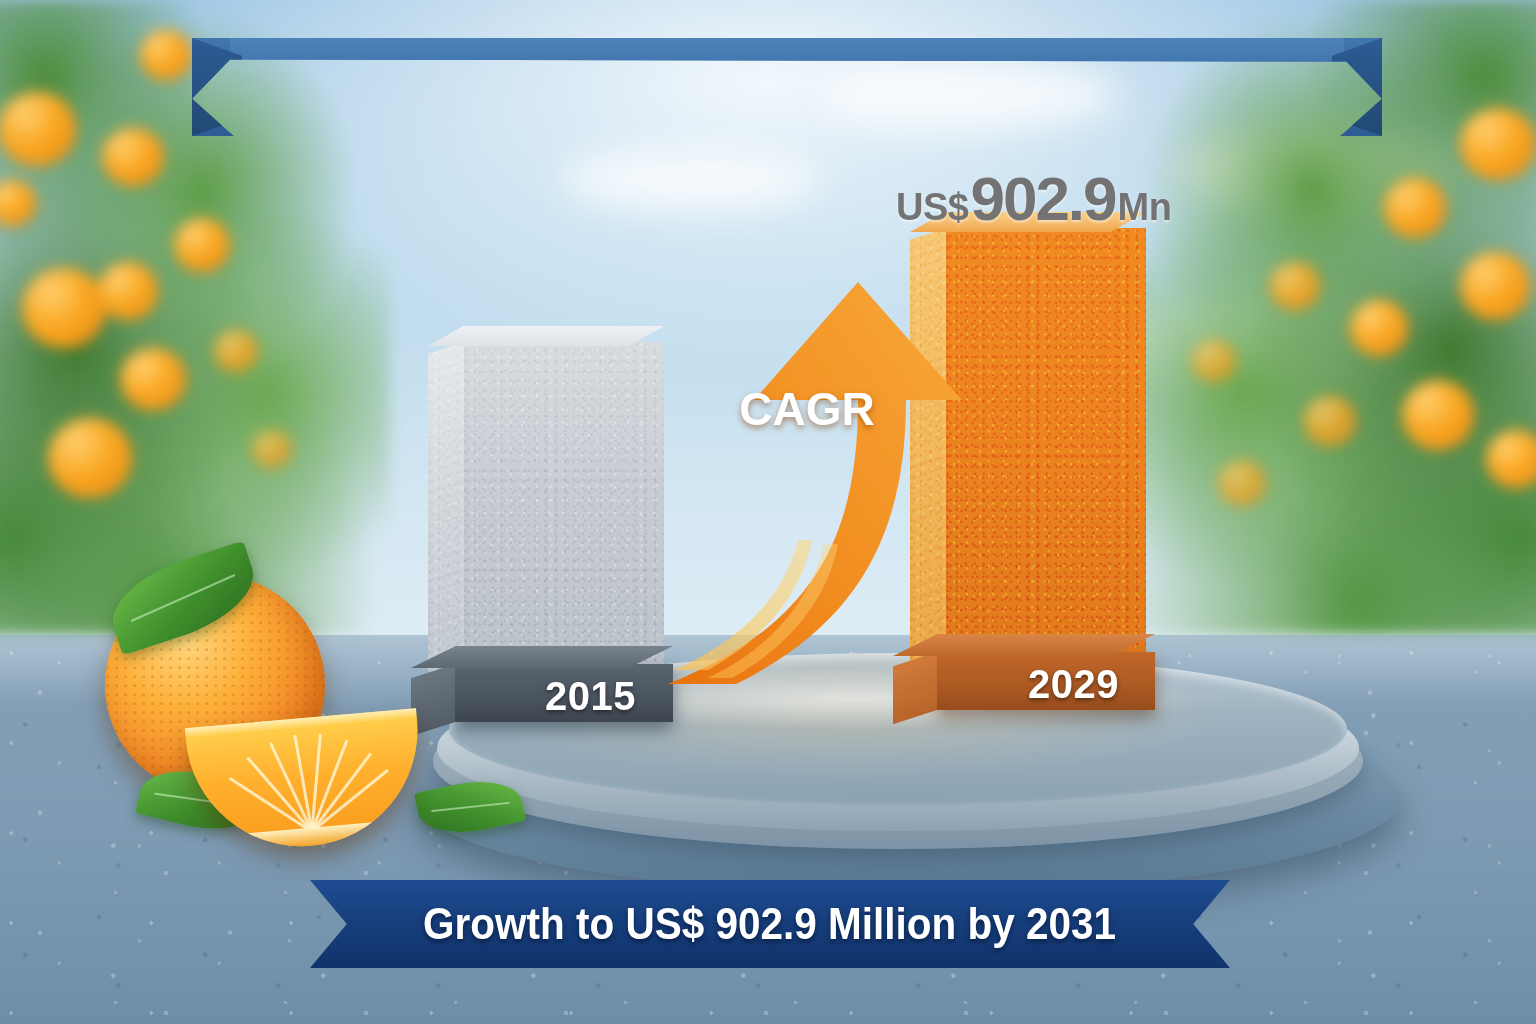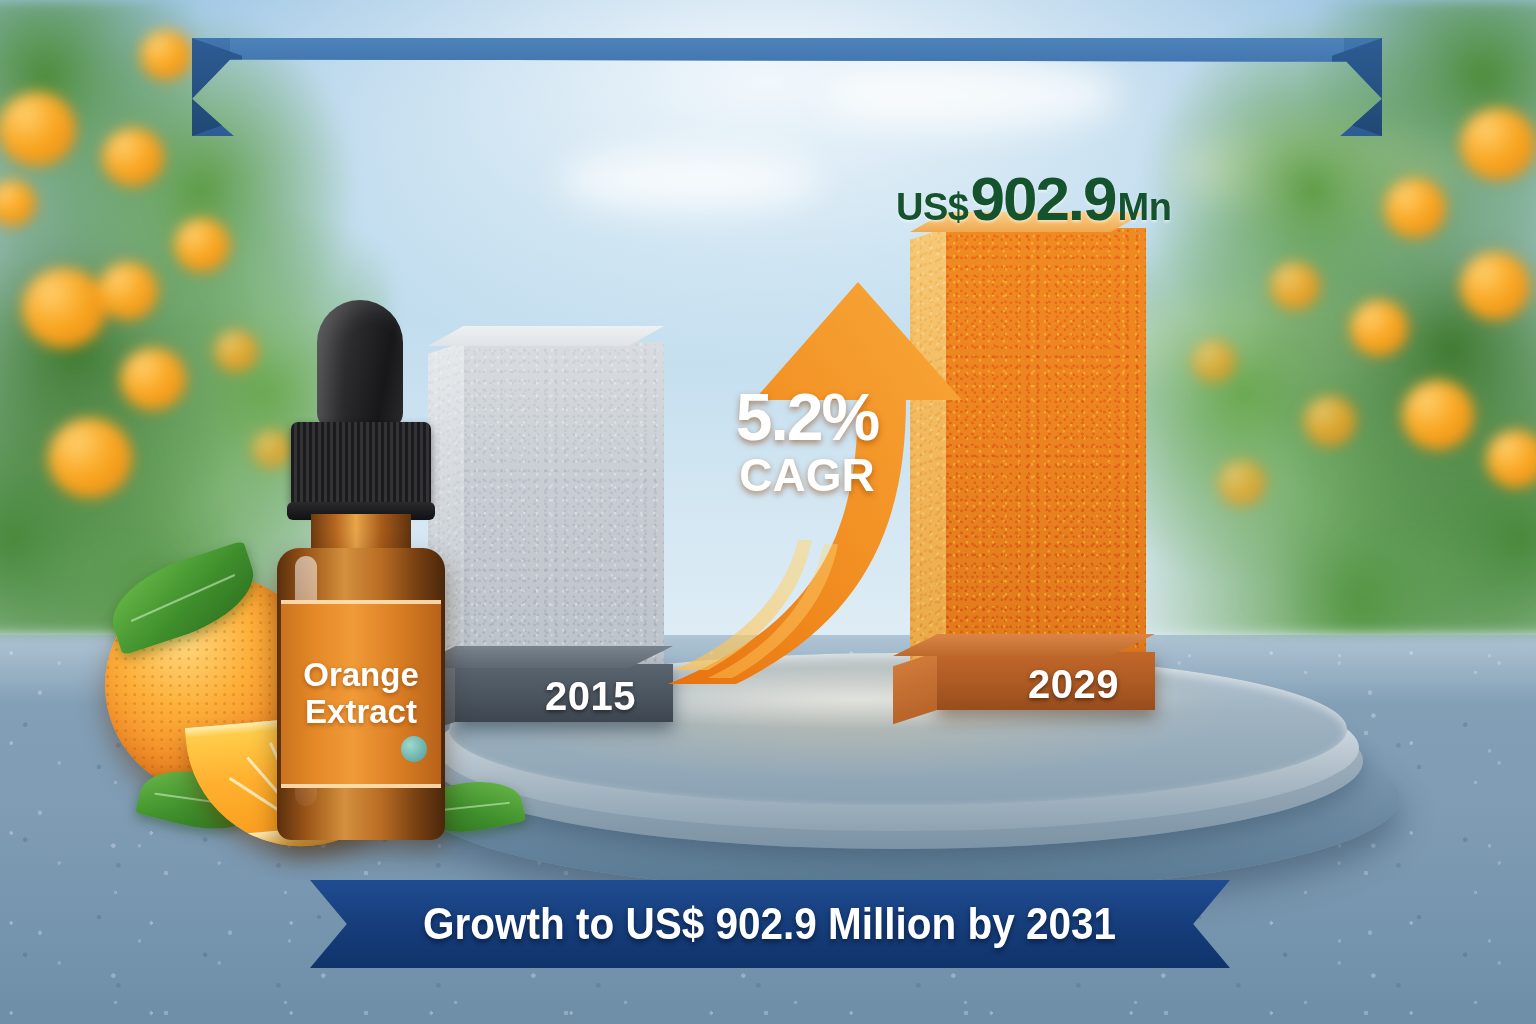--- a/index.html
+++ b/index.html
@@ -144,21 +144,21 @@
     clip-path:polygon(17% 0,100% 0,83% 100%,0 100%);}
 
   .year-label{
     position:absolute;color:#fff;font-weight:bold;font-size:40px;letter-spacing:.5px;
     text-shadow:0 2px 4px rgba(0,0,0,.5);font-family:"Liberation Sans",sans-serif;
   }
   #year2022{left:545px;top:674px;}
   #year2031{left:1028px;top:662px;}
 
   
-  .val{position:absolute;white-space:nowrap;color:#14532d;
+  .val{position:absolute;white-space:nowrap;color:#737373;
     font-family:"Liberation Sans",sans-serif;font-weight:bold;
     text-shadow:0 2px 3px rgba(255,255,255,.55);}
   .val .unit{font-size:38px;letter-spacing:-.5px;}
   .val .num{font-size:62px;letter-spacing:-2px;margin:0 2px;}
   .val .mn{font-size:38px;letter-spacing:-.5px;}
   #val2022{left:452px;top:283px;}
   #val2031{left:896px;top:163px;}
 
   
   .arrow-wrap{position:absolute;left:662px;top:272px;width:340px;height:420px;}
@@ -358,21 +358,20 @@
         </linearGradient>
       </defs>
       <path d="M10 412 C 18 300, 60 212, 150 170 L 150 118 L 290 118 L 196 10 L 102 118 L 150 118 L 150 170
                C 98 196, 64 262, 52 412 Z" fill="none"></path>
       <path d="M196 10 L 300 128 L 244 128 C 244 262, 196 352, 74 412 L 6 412
                C 150 354, 196 268, 196 128 L 92 128 Z" fill="url(#agrad)"></path>
       <path d="M150 268 C 140 320, 104 366, 46 398 L 12 398 C 86 366, 124 318, 136 268 Z" fill="url(#stripe)" opacity=".75"></path>
       <path d="M176 272 C 166 326, 128 374, 70 406 L 46 406 C 110 376, 150 326, 162 272 Z" fill="url(#stripe)" opacity=".55"></path>
     </svg>
     <div class="cagr">
-      <span class="pct">5.2%</span>
       <span class="lbl">CAGR</span>
     </div>
   </div>
 
   <div class="val" id="val2031">
     <span class="unit">US$</span><span class="num">902.9</span><span class="mn">Mn</span>
   </div>
 
   <div class="orange-whole">
     <div class="orange-pores"></div>
@@ -394,33 +393,20 @@
     <div class="wedge-seg" style="transform:rotate(-36deg);"></div>
     <div class="wedge-seg" style="transform:rotate(-20deg);"></div>
     <div class="wedge-seg" style="transform:rotate(-5deg);"></div>
     <div class="wedge-seg" style="transform:rotate(10deg);"></div>
     <div class="wedge-seg" style="transform:rotate(26deg);"></div>
     <div class="wedge-seg" style="transform:rotate(42deg);"></div>
     <div class="wedge-seg" style="transform:rotate(56deg);"></div>
     <div class="wedge-rind"></div>
   </div>
 
-  <div class="bottle">
-    <div class="bulb"></div>
-    <div class="cap"></div>
-    <div class="cap-lip"></div>
-    <div class="neck"></div>
-    <div class="body"></div>
-    <div class="body-gloss"></div>
-    <div class="label">
-      <span>Orange</span>
-      <span>Extract</span>
-      <div class="label-dot"></div>
-    </div>
-  </div>
 
   <div class="ribbon" id="top-banner">
     <div class="ribbon-body"></div>
     <div class="tail-l"></div>
     <div class="tail-r"></div>
     <div class="txt">Orange Extract Market Outlook 2031</div>
   </div>
 
   <div class="ribbon" id="bottom-banner">
     <div class="txt">Growth to US$ 902.9 Million by 2031</div>

